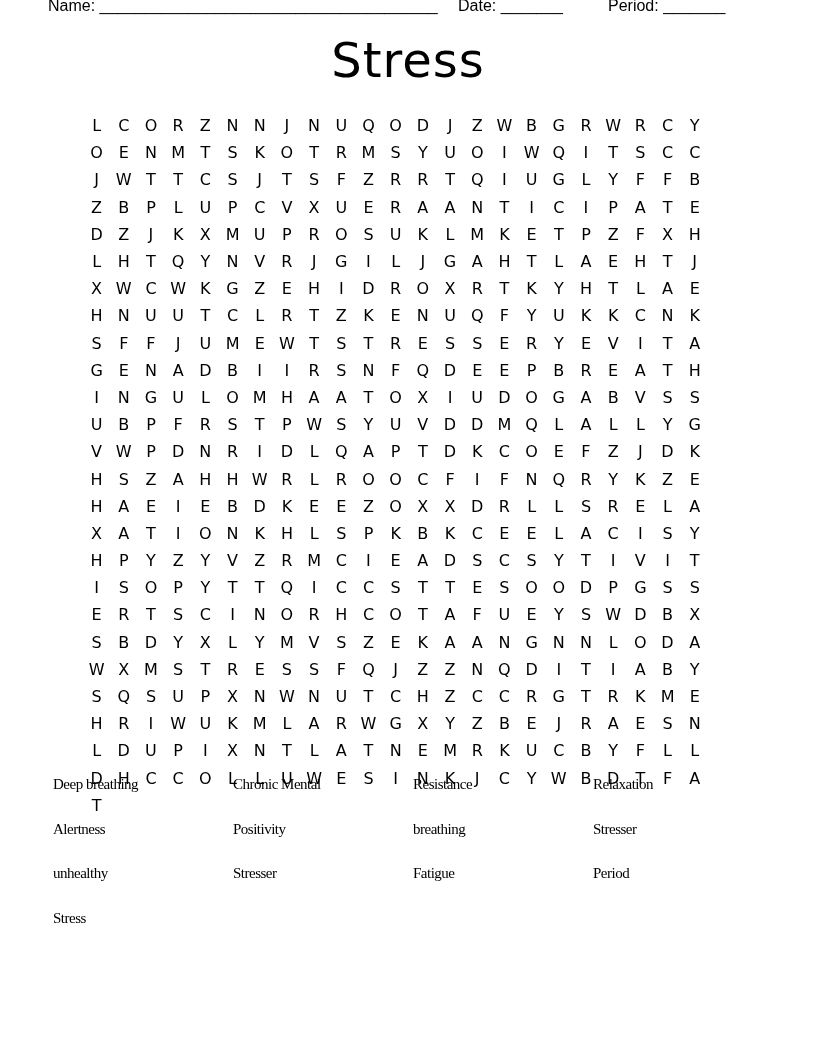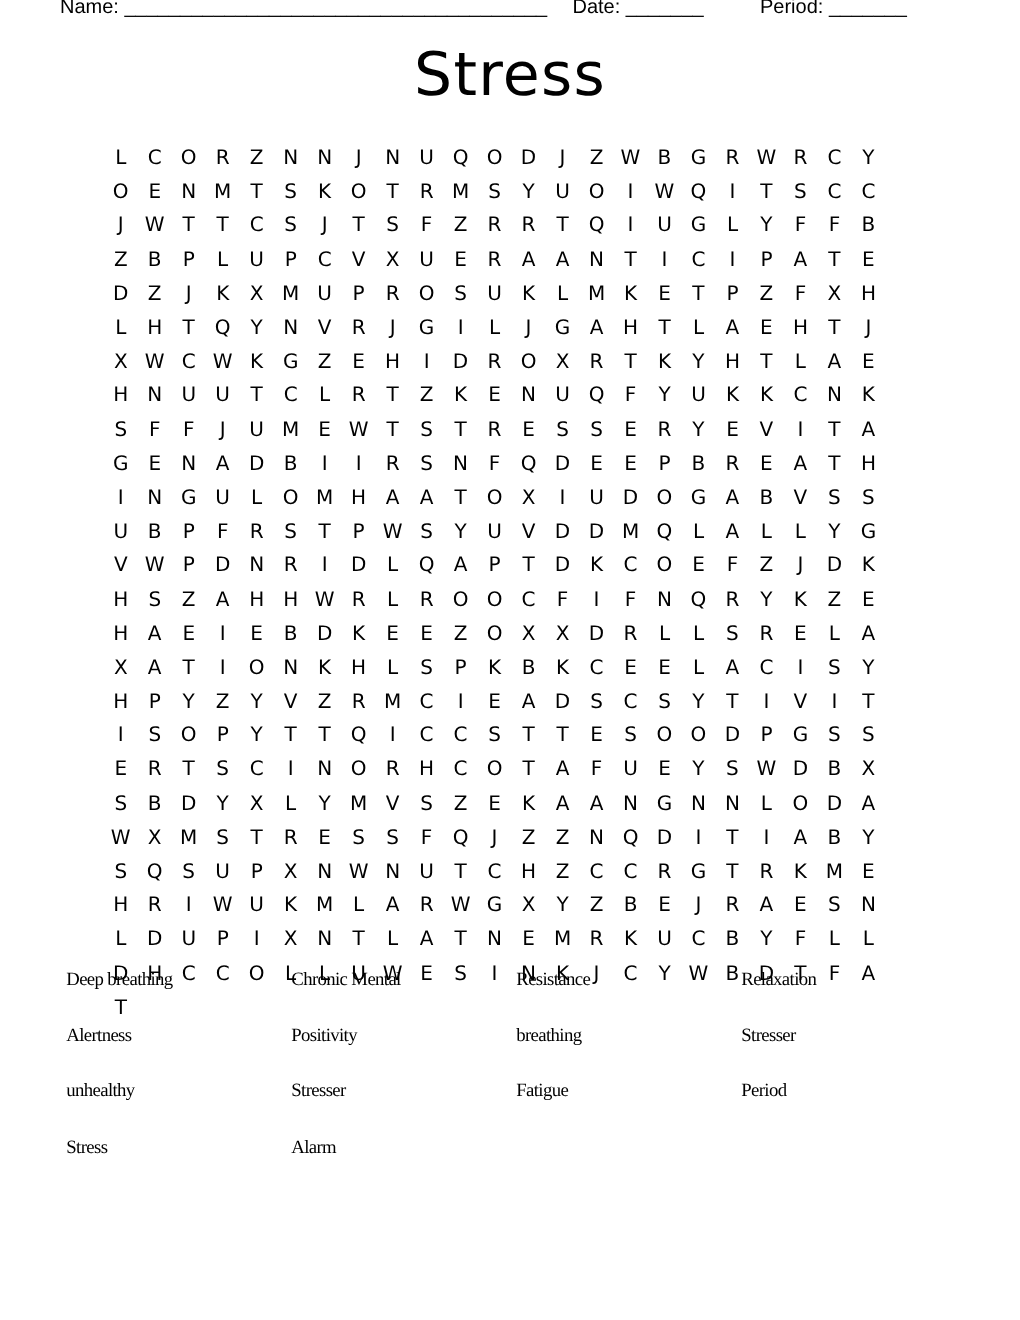--- a/index.html
+++ b/index.html
@@ -631,14 +631,13 @@
     <div class="word">Relaxation</div>
     <div class="word">Alertness</div>
     <div class="word">Positivity</div>
     <div class="word">breathing</div>
     <div class="word">Stresser</div>
     <div class="word">unhealthy</div>
     <div class="word">Stresser</div>
     <div class="word">Fatigue</div>
     <div class="word">Period</div>
     <div class="word">Stress</div>
-    <div class="word">Alarm</div>
   </div>
 
 </body></html>

